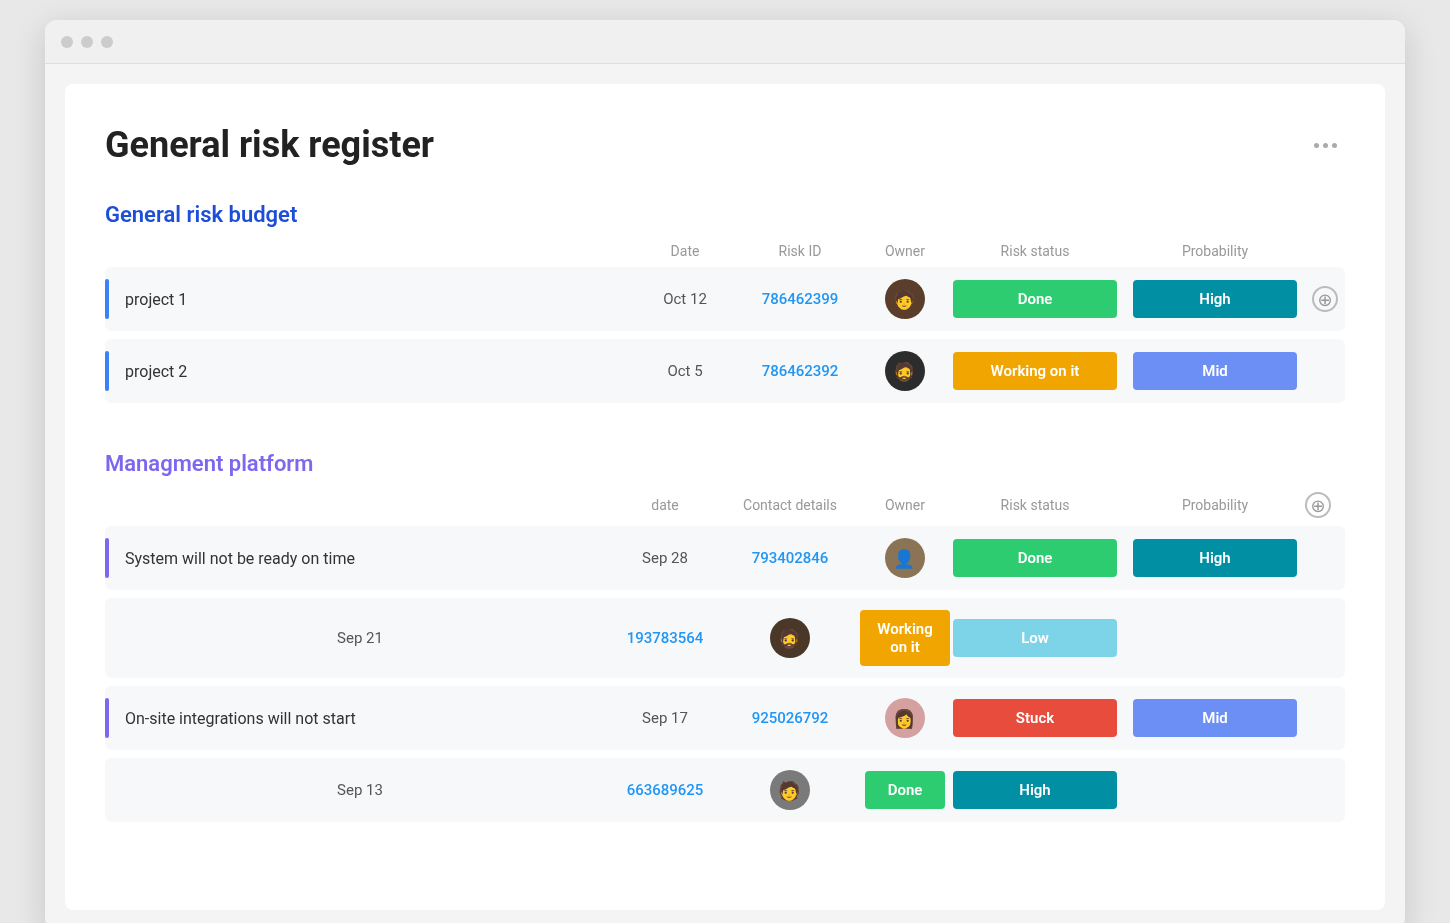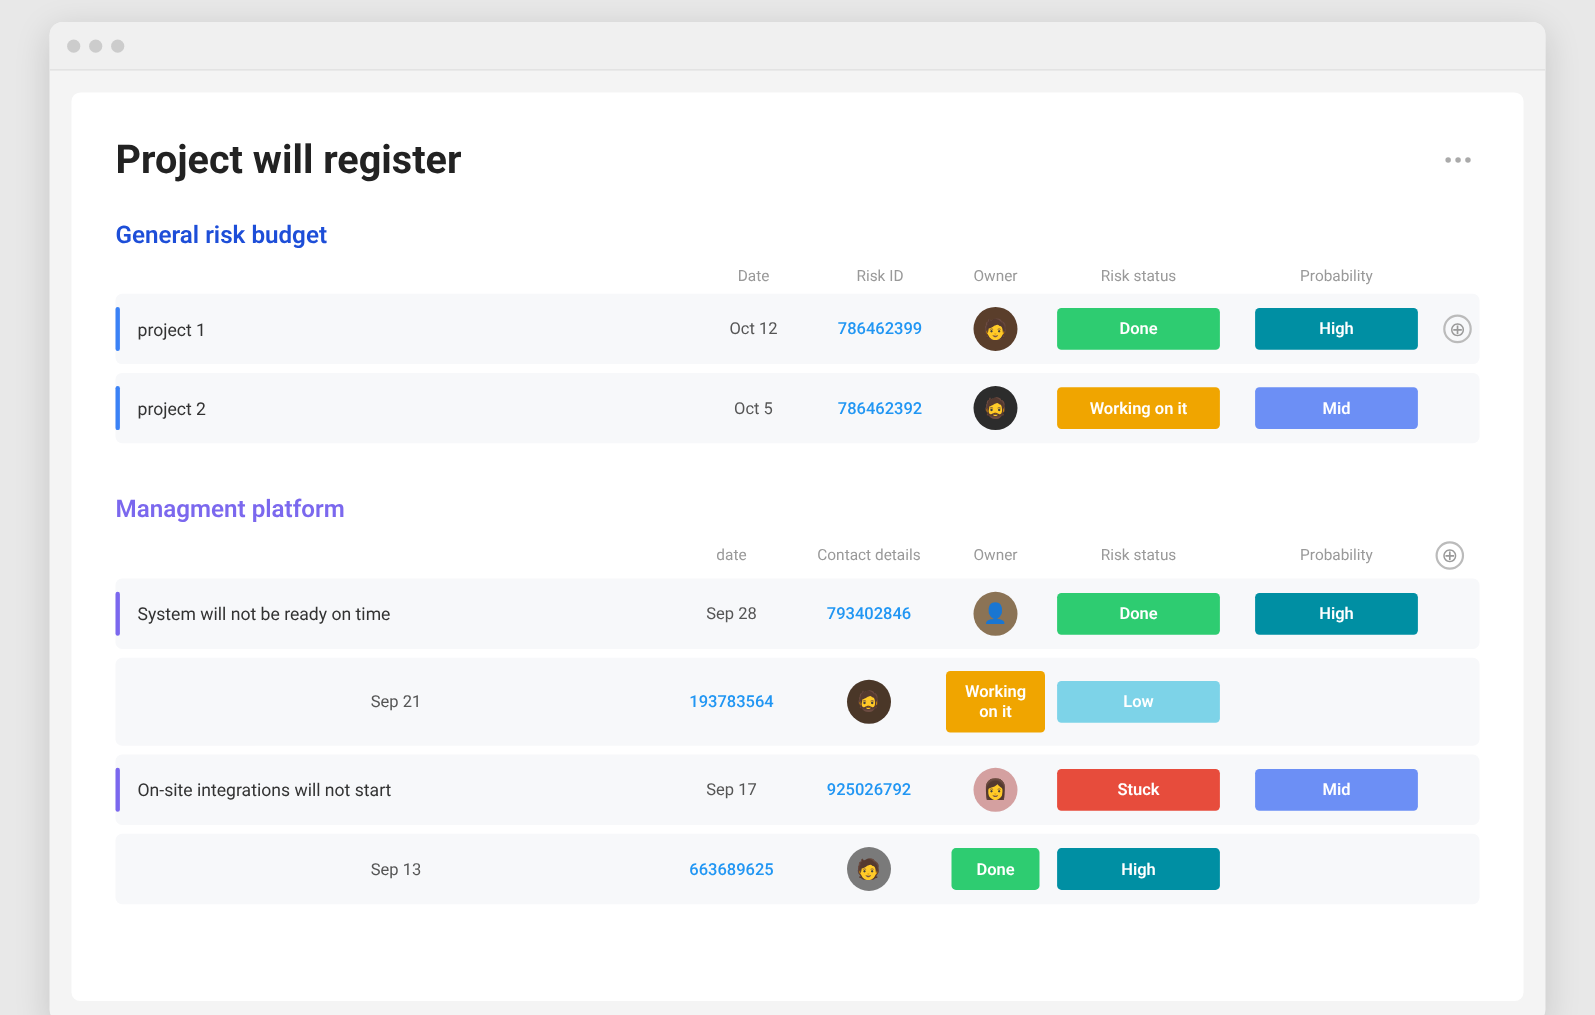--- a/index.html
+++ b/index.html
@@ -222,21 +222,21 @@
       justify-content: center;
     }
 
     .badge {
       padding: 10px 17px;
       border-radius: 4px;
       font-size: 15px;
       font-weight: 600;
       color: #fff;
       text-align: center;
-      width: 148px;
+      width: 164px;
     }
 
     .badge-done { background: #2ecc71; }
     .badge-working { background: #f0a500; }
     .badge-stuck { background: #e74c3c; }
 
     .badge-high { background: #008fa3; }
     .badge-mid { background: #6c8ff5; }
     .badge-low { background: #7dd3e8; color: #fff; }
 
@@ -267,21 +267,21 @@
   <div class="titlebar">
     <div class="traffic-lights">
       <div class="traffic-light"></div>
       <div class="traffic-light"></div>
       <div class="traffic-light"></div>
     </div>
   </div>
 
   <div class="content">
     <div class="page-header">
-      <h1 class="page-title">Project will register</h1>
+      <h1 class="page-title">General risk register</h1>
       <div class="more-btn">
         <div class="more-dot"></div>
         <div class="more-dot"></div>
         <div class="more-dot"></div>
       </div>
     </div>
 
     <div class="section section-grb">
       <div class="section-header">
         <span class="section-title blue">General risk budget</span>

